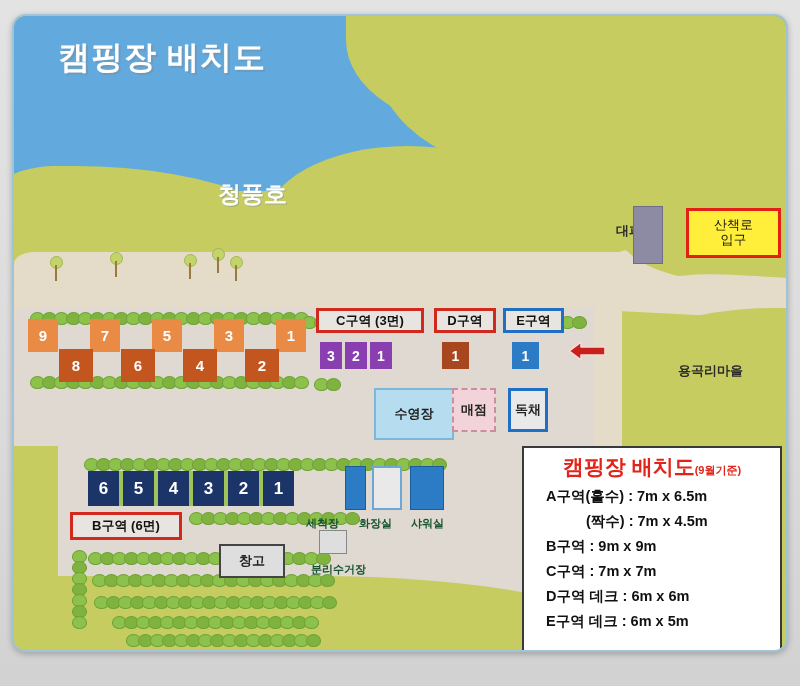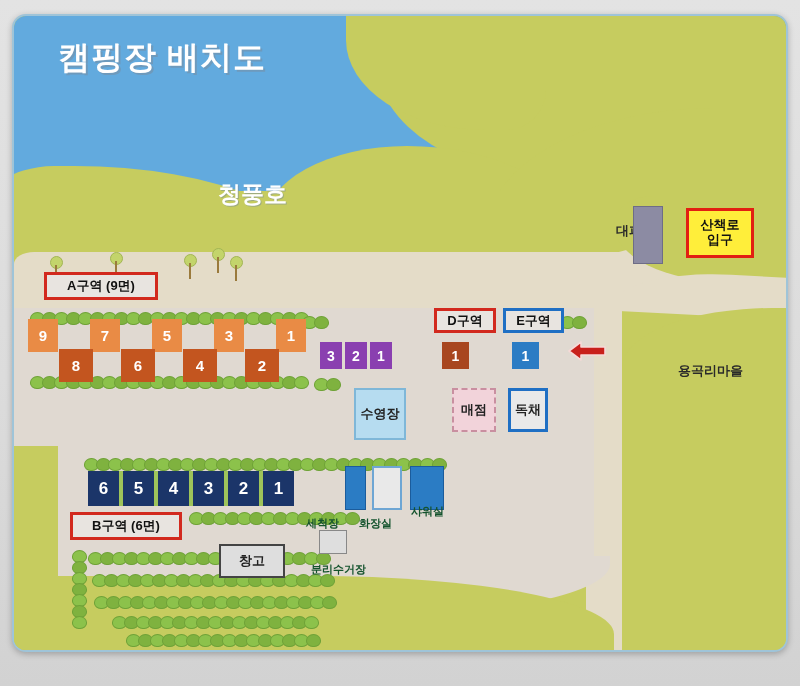--- a/index.html
+++ b/index.html
@@ -154,26 +154,26 @@
   #shelter-label { left: 602px; top: 172px; font-size: 13px; margin-top: 34px; }
   #village-label { left: 664px; top: 346px; font-size: 13px; }
 
   .shelter-bldg {
     position: absolute; left: 619px; top: 190px; width: 30px; height: 58px;
     background: #8c8ba3; border: 1px solid #6e6d86;
   }
 
   
   #trail-entrance {
-    position: absolute; left: 672px; top: 192px; width: 68px; height: 50px;
+    position: absolute; left: 672px; top: 192px; width: 95px; height: 50px;
     background: #ffee3a;
     border: 3px solid #e21f12;
     display: flex; flex-direction: column;
     align-items: center; justify-content: center;
-    font-size: 13px; font-weight: bold; color: #111; line-height: 1.15;
+    font-size: 13px; font-weight: normal; color: #111; line-height: 1.15;
   }
 
   
   .zone-label {
     position: absolute;
     background: #e8e4e0;
     border: 3px solid #d2291e;
     color: #111;
     font-weight: bold; font-size: 13px;
     display: flex; align-items: center; justify-content: center;
@@ -201,21 +201,21 @@
   .site.d      { background: #a8461f; width: 27px; height: 27px; font-size: 14px; }
   .site.e      { background: #2b7cc4; width: 27px; height: 27px; font-size: 14px; }
 
   
   .facility {
     position: absolute;
     display: flex; align-items: center; justify-content: center;
     font-size: 13px; font-weight: bold; color: #222;
   }
   #pool {
-    left: 340px; top: 372px; width: 52px; height: 52px;
+    left: 360px; top: 372px; width: 80px; height: 52px;
     background: #b6dcf0; border: 2px solid #7fb7d8;
   }
   #store {
     left: 438px; top: 372px; width: 44px; height: 44px;
     background: #f2d3da; border: 2px dashed #c98fa0;
   }
   #cabin {
     left: 494px; top: 372px; width: 40px; height: 44px;
     background: #e9e9e9; border: 3px solid #1f6fc4;
   }
@@ -229,21 +229,21 @@
   #recycle {
     left: 305px; top: 514px; width: 28px; height: 24px;
     background: #dedede; border: 1px solid #888;
   }
   .fac-caption {
     position: absolute; font-size: 11px; font-weight: bold; color: #14532d;
     white-space: nowrap;
   }
   #cap-wash   { left: 292px; top: 500px; }
   #cap-toilet { left: 345px; top: 500px; }
-  #cap-shower { left: 397px; top: 488px; }
+  #cap-shower { left: 397px; top: 500px; }
   #cap-recycle{ left: 297px; top: 546px; text-align: right; }
 
   
   #entry-arrow {
     position: absolute; left: 553px; top: 324px; width: 40px; height: 22px;
   }
 
   
   #legend {
     position: absolute; left: 508px; top: 430px; width: 260px; height: 212px;
@@ -560,21 +560,20 @@
       </div>
     <div class="hedge-row" id="hedge-e-right" style="left:546px; top:300px;">
         <span class="bush"></span>
         <span class="bush d"></span>
       </div>
     <div class="hedge-row" id="hedge-pool" style="left:300px; top:362px;">
         <span class="bush"></span>
         <span class="bush d"></span>
       </div>
 
-    <div class="zone-label" id="label-a">A구역 (9면)</div>
     <div id="zone-a-odd-row">
         <div class="site a-odd" style="left: 14px; top: 303px;">9</div>
         <div class="site a-odd" style="left: 76px; top: 303px;">7</div>
         <div class="site a-odd" style="left: 138px; top: 303px;">5</div>
         <div class="site a-odd" style="left: 200px; top: 303px;">3</div>
         <div class="site a-odd" style="left: 262px; top: 303px;">1</div>
       </div>
     <div id="zone-a-even-row">
         <div class="site a-even" style="left: 45px; top: 333px;">8</div>
         <div class="site a-even" style="left: 107px; top: 333px;">6</div>
@@ -590,20 +589,21 @@
         <div class="site b" style="left: 144px; top: 455px;">4</div>
         <div class="divider" style="position: absolute; left: 175px; top: 455px;"></div>
         <div class="site b" style="left: 179px; top: 455px;">3</div>
         <div class="divider" style="position: absolute; left: 210px; top: 455px;"></div>
         <div class="site b" style="left: 214px; top: 455px;">2</div>
         <div class="divider" style="position: absolute; left: 245px; top: 455px;"></div>
         <div class="site b" style="left: 249px; top: 455px;">1</div>
       </div>
     <div class="zone-label" id="label-b">B구역 (6면)</div>
 
+    <div class="zone-label" id="label-c">C구역 (3면)</div>
     <div class="zone-label" id="label-d">D구역</div>
     <div class="zone-label blue" id="label-e">E구역</div>
     <div id="zone-c-row">
         <div class="site c" style="left: 306px; top: 326px;">3</div>
         <div class="site c" style="left: 331px; top: 326px;">2</div>
         <div class="site c" style="left: 356px; top: 326px;">1</div>
       </div>
     <div id="zone-d-row">
         <div class="site d" style="left: 428px; top: 326px;">1</div>
       </div>
@@ -623,15 +623,28 @@
     <div class="facility" id="toilet"></div>
     <div class="facility" id="shower"></div>
     <div class="fac-caption" id="cap-wash">세척장</div>
     <div class="fac-caption" id="cap-toilet">화장실</div>
     <div class="fac-caption" id="cap-shower">샤워실</div>
 
     <div class="facility" id="storage">창고</div>
     <div class="facility" id="recycle"></div>
     <div class="fac-caption" id="cap-recycle">분리수거장</div>
 
+    <div id="legend">
+      <div id="legend-title">
+        <span>캠핑장 배치도</span><span class="sub">(9월기준)</span>
+      </div>
+      <div id="legend-rows">
+          <div class="legend-row">A구역(홀수) : 7m x 6.5m</div>
+          <div class="legend-row indent">(짝수) : 7m x 4.5m</div>
+          <div class="legend-row">B구역 : 9m x 9m</div>
+          <div class="legend-row">C구역 : 7m x 7m</div>
+          <div class="legend-row">D구역 데크 : 6m x 6m</div>
+          <div class="legend-row">E구역 데크 : 6m x 5m</div>
+        </div>
+    </div>
 
   </div>
 </div>
 
 </body></html>

